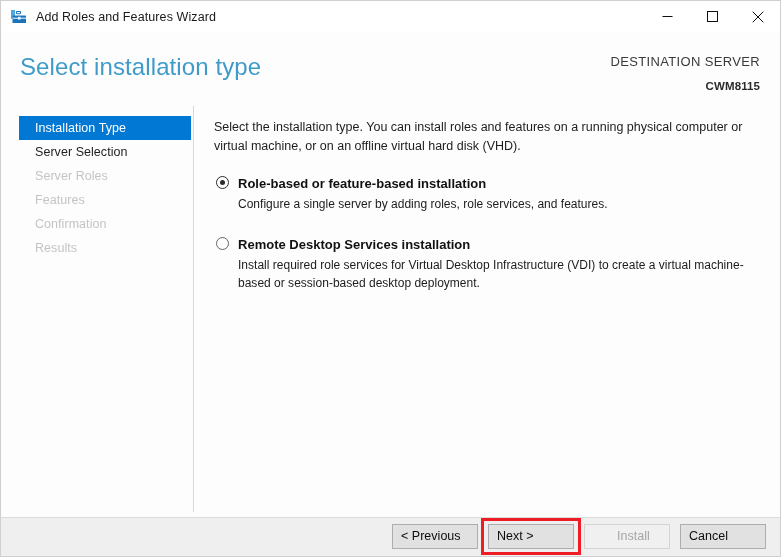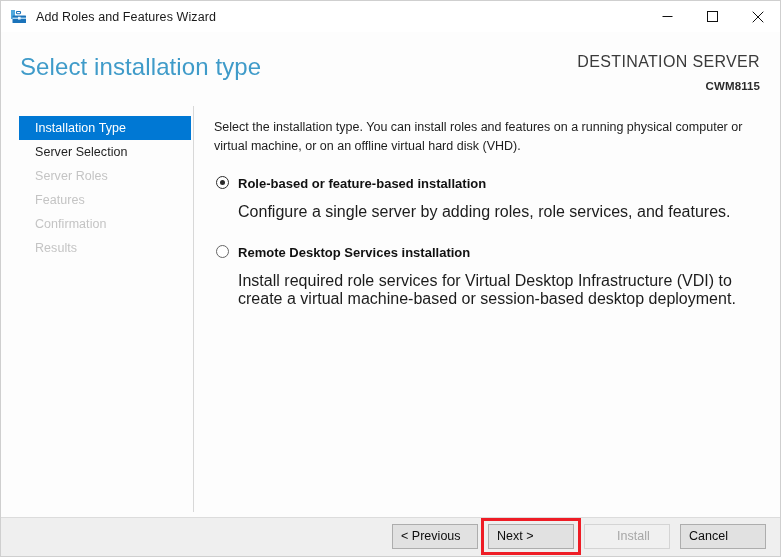--- a/index.html
+++ b/index.html
@@ -91,21 +91,21 @@
   }
   #dest-server {
     position: absolute;
     right: 20px;
     top: 23px;
     text-align: right;
     line-height: 14px;
   }
   #dest-server-label {
     display: block;
-    font-size: 16px;
+    font-size: 13px;
     color: #3a3a3a;
     letter-spacing: 0.35px;
   }
   #dest-server-value {
     display: block;
     font-size: 11.5px;
     color: #2b2b2b;
     margin-top: 10px;
     letter-spacing: 0.1px;
     font-weight: bold;
@@ -209,22 +209,22 @@
     background: #2b2b2b;
   }
   .option-label {
     font-size: 13px;
     font-weight: bold;
     color: #111111;
     line-height: 17px;
     letter-spacing: 0.01px;
   }
   .option-desc {
-    margin: 11px 0 0 24px;
-    font-size: 16px;
+    margin: 3px 0 0 24px;
+    font-size: 12px;
     color: #1c1c1c;
     line-height: 18.5px;
     max-width: 545px;
     letter-spacing: 0.01px;
   }
 
   
   #footer {
     position: absolute;
     left: 0;

